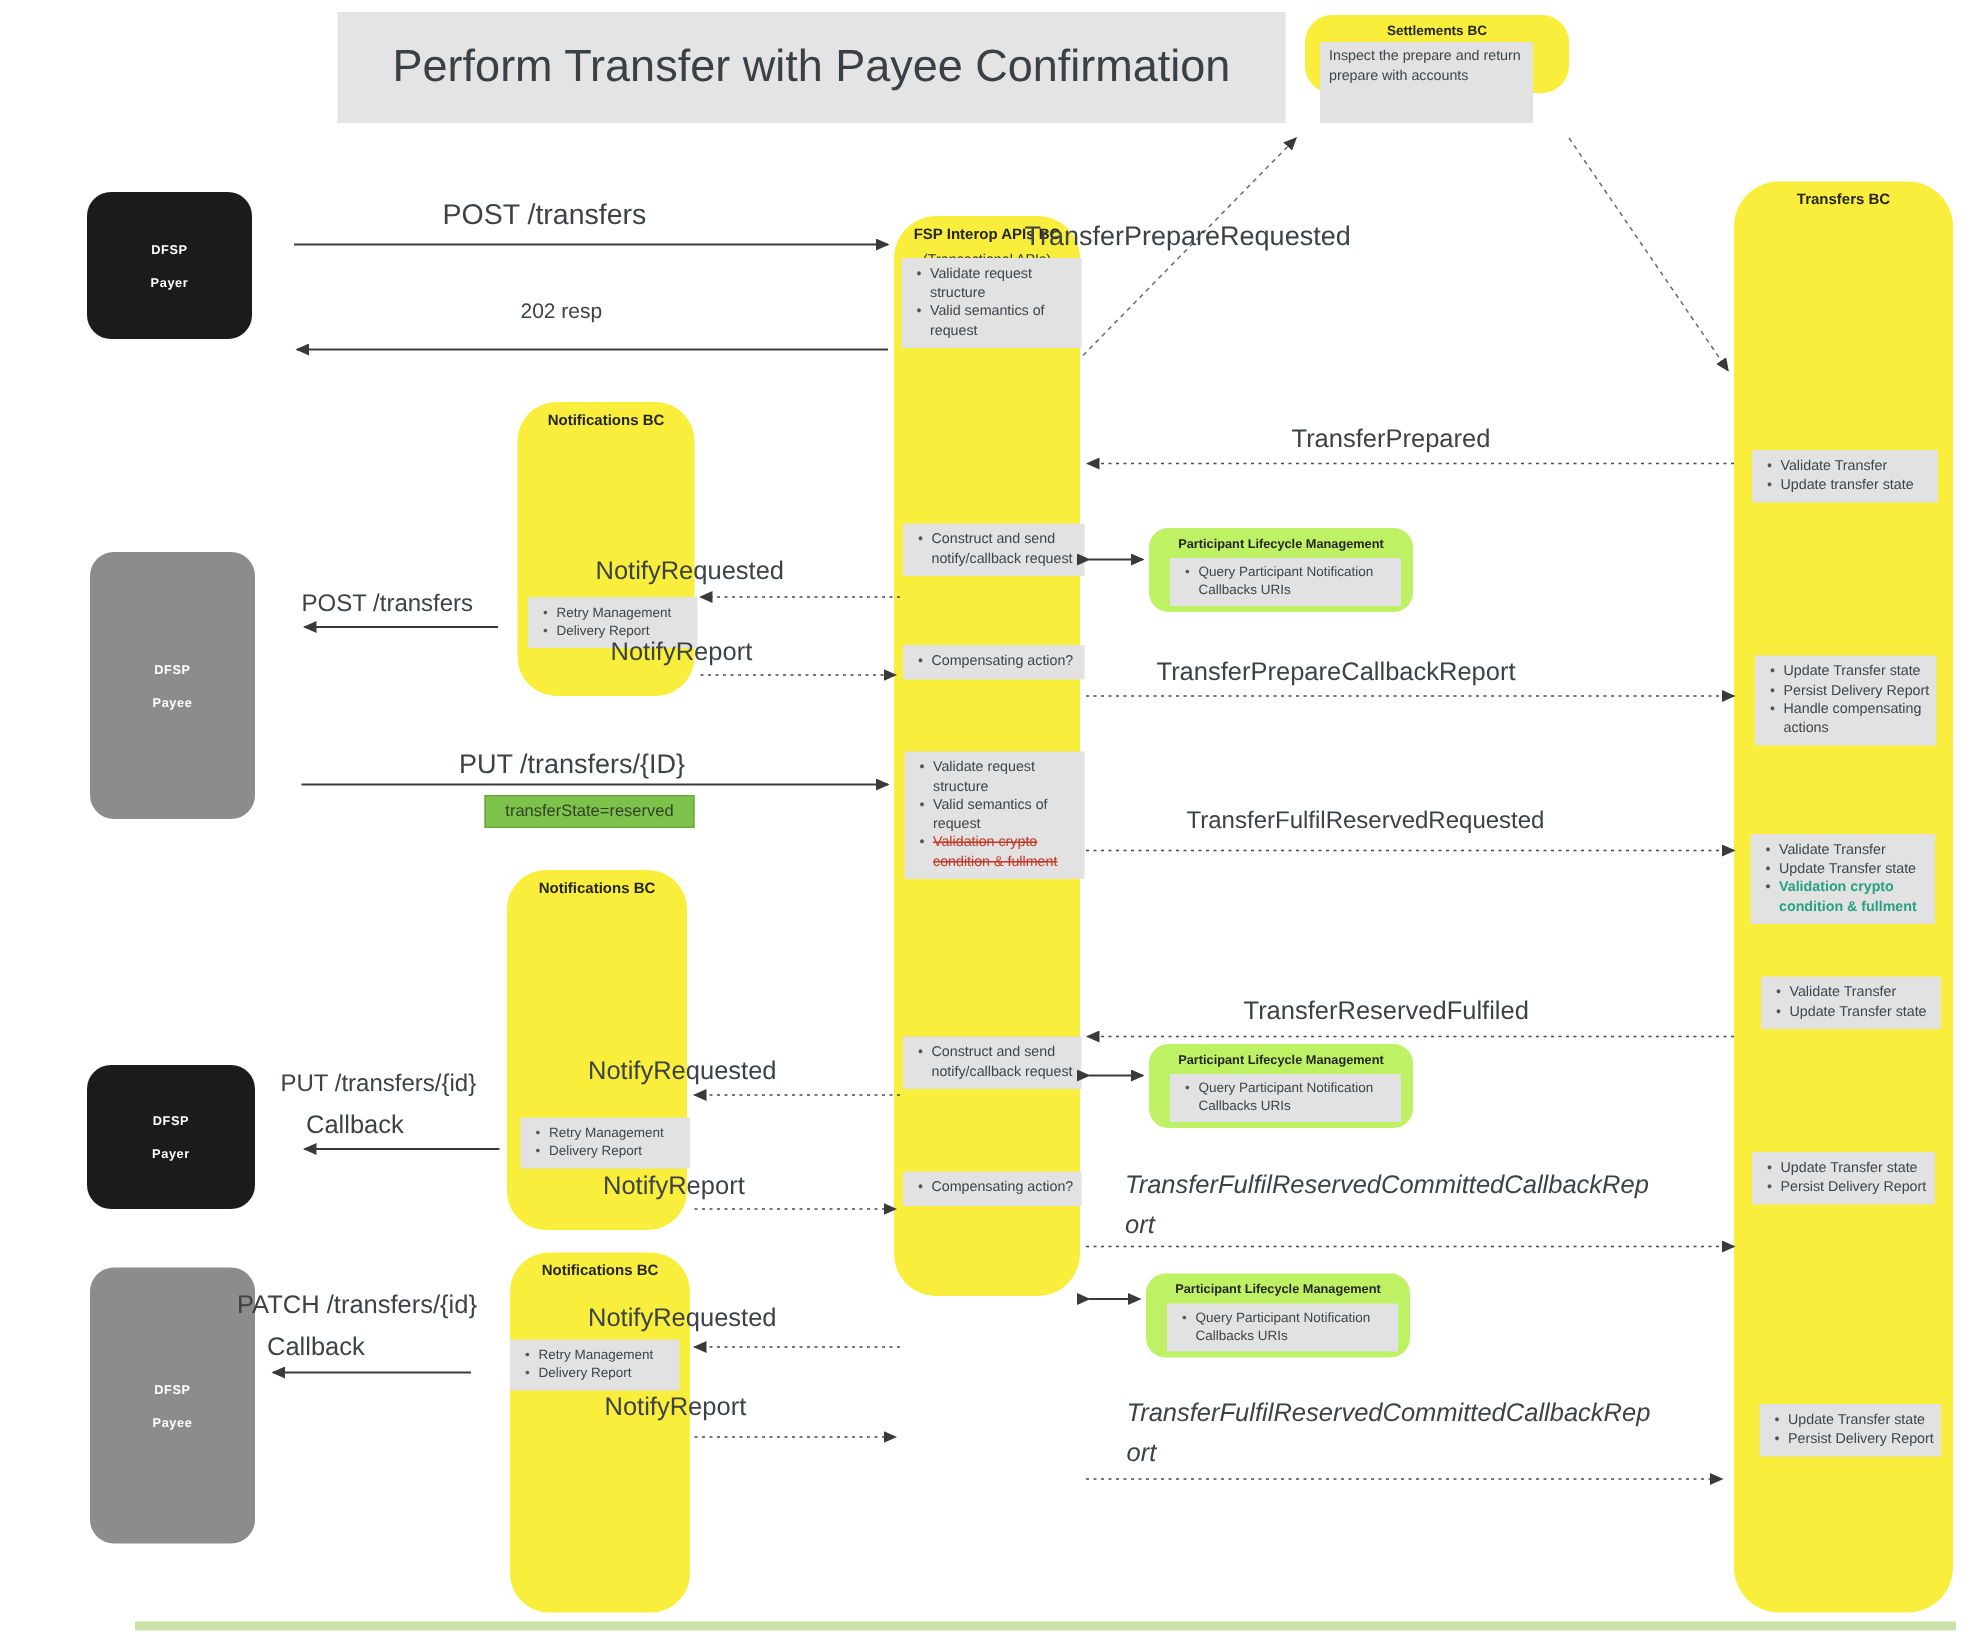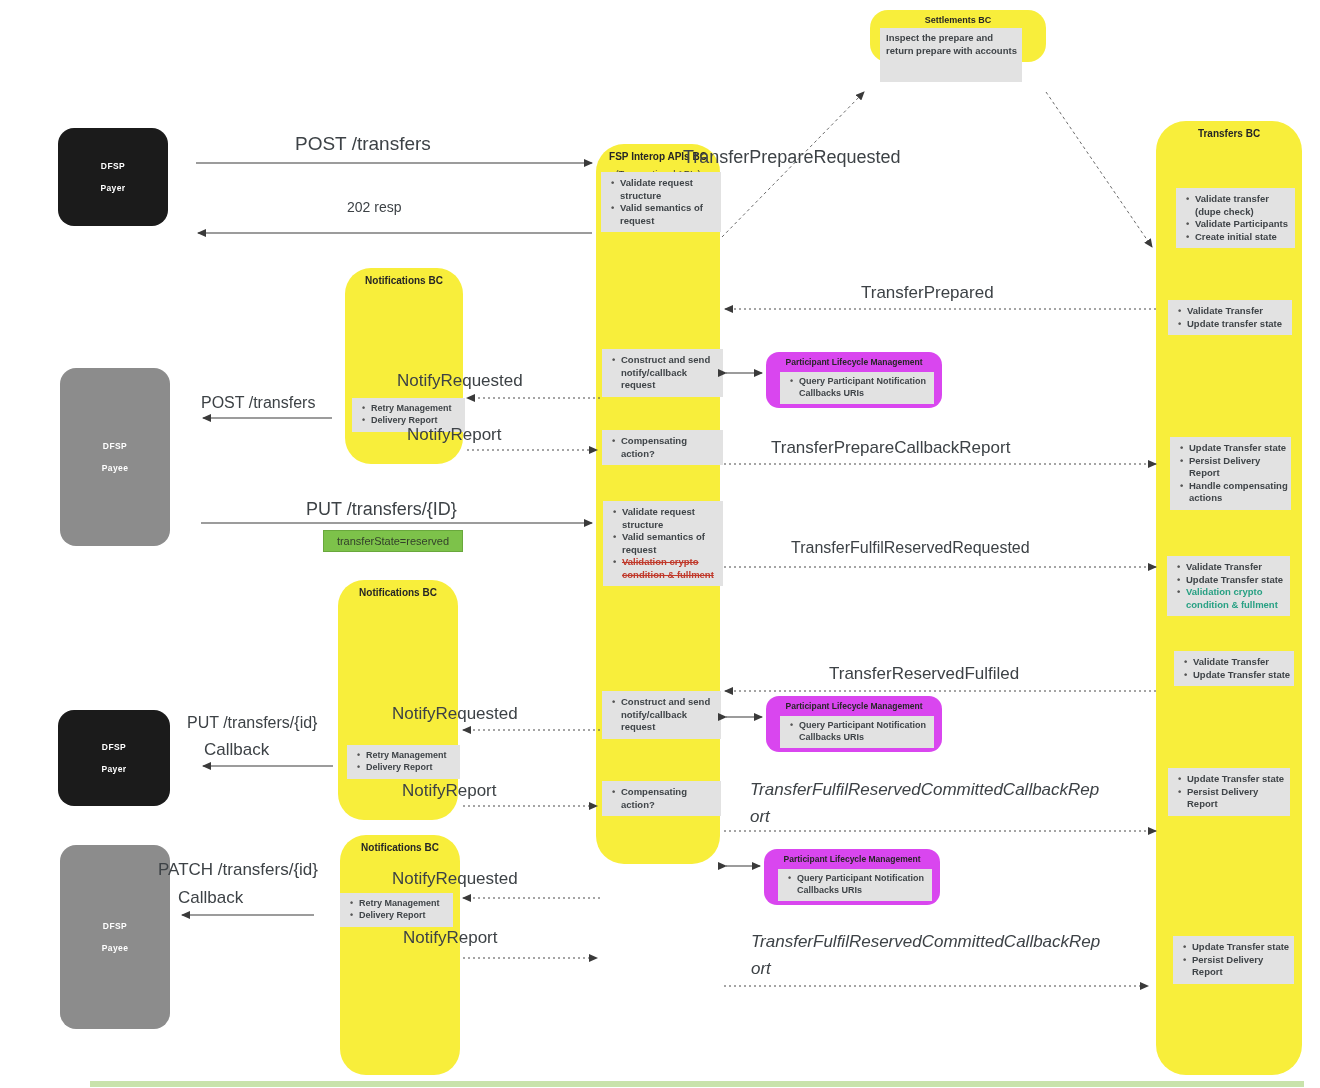--- a/index.html
+++ b/index.html
@@ -13,30 +13,30 @@
     font-size:30px;color:#3a4045;z-index:1;
   }
   .lane{position:absolute;background:#f8ee3b;border-radius:28px;z-index:1;}
   .lane-title{position:absolute;top:7px;left:0;width:100%;text-align:center;
     font-weight:bold;font-size:10px;color:#262626;z-index:2;}
   .lane-subtitle{position:absolute;top:24px;left:0;width:100%;text-align:center;
     font-size:9.5px;color:#333;z-index:2;}
   .note{position:absolute;background:#e2e2e2;color:#3f4448;font-size:9.5px;
     padding:5px 3px 5px 4px;z-index:2;line-height:1.32;}
   .note ul{margin:0;padding:0 0 0 15px;list-style:none;}
-  .note li{position:relative;font-weight:bold;}
+  .note li{position:relative;}
   .note li::before{content:"\2022";position:absolute;left:-9px;top:0;color:#555;}
   .note li.struck{color:#c0392b;text-decoration:line-through;}
   .note li.ok{color:#27a083;font-weight:bold;}
   .actor{position:absolute;color:#fff;font-weight:bold;font-size:8.5px;letter-spacing:.4px;
     display:flex;flex-direction:column;align-items:center;justify-content:center;gap:12px;
     border-radius:16px;z-index:1;}
   .actor.black{background:#1b1b1b;}
   .actor.gray{background:#8c8c8c;}
-  .plm{position:absolute;background:#d946ef;border-radius:13px;z-index:2;}
+  .plm{position:absolute;background:#bef264;border-radius:13px;z-index:2;}
   .plm .plm-title{position:absolute;top:5px;left:0;width:100%;text-align:center;
     font-weight:bold;font-size:8.5px;color:#262626;}
   .plm .note{left:14px;top:20px;width:148px;padding:4px 2px 4px 4px;font-size:9px;}
   .msg{position:absolute;color:#3d4246;white-space:nowrap;z-index:4;}
   .msg-wrap{white-space:normal;word-break:break-all;width:352px;line-height:1.58;font-style:italic;}
   .green-tag{position:absolute;left:323px;top:530px;width:140px;height:22px;
     background:#7dc24a;border:1px solid #69a83c;box-sizing:border-box;
     display:flex;align-items:center;justify-content:center;
     font-size:11px;color:#33402a;z-index:4;}
   .settlements{position:absolute;left:870px;top:10px;width:176px;height:52px;
@@ -49,20 +49,23 @@
   .arrow-layer{position:absolute;left:0;top:0;width:1320px;height:1088px;z-index:3;pointer-events:none;}
   .bottom-bar{position:absolute;left:90px;top:1081px;width:1214px;height:6px;background:#c9e3ab;z-index:0;}
 </style>
 </head>
 <body>
 
 <div class="canvas">
 
   <div class="bottom-bar"></div>
 
+  <div class="title-bar">
+    <span>Perform Transfer with Payee Confirmation</span>
+  </div>
 
   <div class="settlements">
     <div class="plm-title">Settlements BC</div>
     <div class="note" style="height:46px;">
       <ul>
           <li>Inspect the prepare and return prepare with accounts</li>
         </ul>
     </div>
   </div>
 
@@ -127,27 +130,20 @@
     <ul>
         <li>Construct and send notify/callback request</li>
       </ul>
   </div>
   <div class="note" style="left:602px;top:781px;width:112px;">
     <ul>
         <li>Compensating action?</li>
       </ul>
   </div>
 
-  <div class="note" style="left:1176px;top:188px;width:112px;">
-    <ul>
-      <li>Validate transfer (dupe check)</li>
-      <li>Validate Participants</li>
-      <li>Create initial state</li>
-    </ul>
-  </div>
   <div class="note" style="left:1168px;top:300px;width:117px;">
     <ul>
       <li>Validate Transfer</li>
       <li>Update transfer state</li>
     </ul>
   </div>
   <div class="note" style="left:1170px;top:437px;width:114px;">
     <ul>
       <li>Update Transfer state</li>
       <li>Persist Delivery Report</li>

